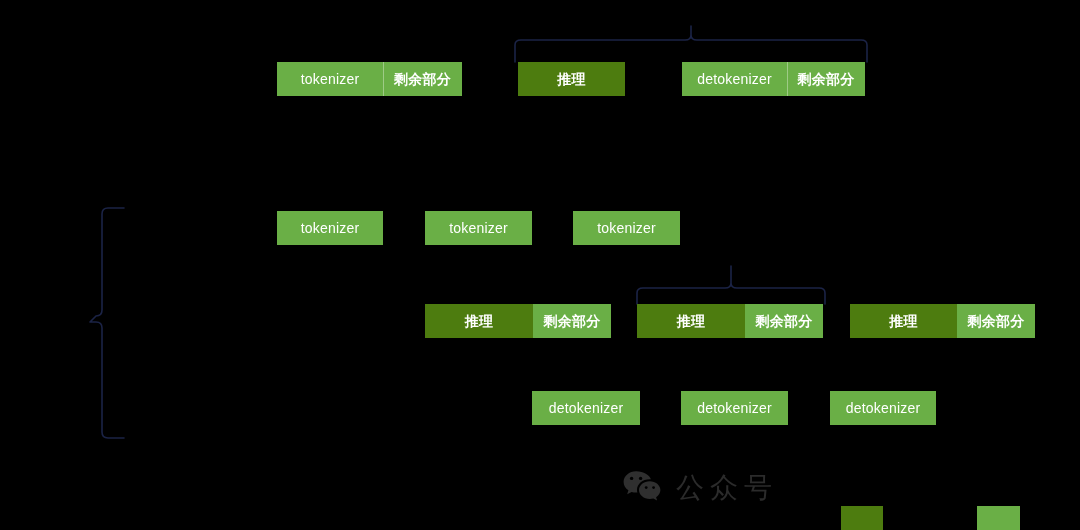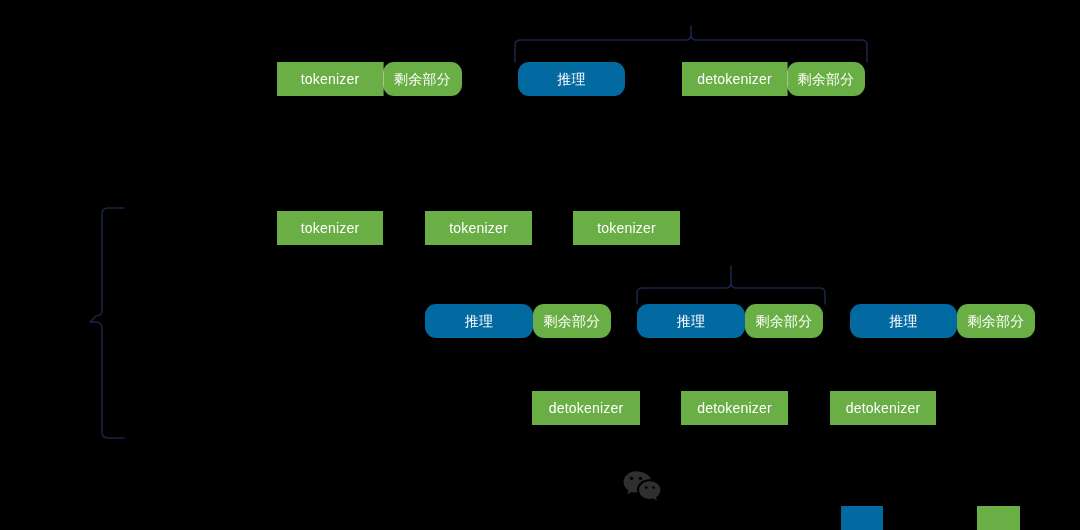--- a/index.html
+++ b/index.html
@@ -25,26 +25,25 @@
     font-size: 14px;
     letter-spacing: 0.2px;
     white-space: nowrap;
     line-height: 1;
     user-select: none;
   }
   .box.green {
     background: #6aaf46;
   }
   .box.blue {
-    background: #0369a1;
+    background: #4d7c0f;
   }
   .box.cjk {
-    font-weight: normal;
+    font-weight: bold;
     font-size: 14px;
-    border-radius: 11px;
   }
   .divider {
     position: absolute;
     width: 1px;
     background: rgba(255,255,255,0.35);
   }
   .bracket {
     position: absolute;
     pointer-events: none;
   }
@@ -166,16 +165,17 @@
     <span class="wechat-logo">
       <svg width="40" height="34" viewBox="0 0 40 34" fill="none">
         <path d="M14.2 2.2C7.2 2.2 1.6 7 1.6 12.9c0 3.4 1.9 6.4 4.8 8.4l-1.2 3.9 4.4-2.3c1.4.4 2.9.6 4.6.6.4 0 .8 0 1.2-.05-.3-.9-.4-1.8-.4-2.8 0-5.8 5.6-10.5 12.6-10.5.45 0 .9.02 1.3.06C27.7 6.1 21.6 2.2 14.2 2.2z" fill="#2f2f2f"></path>
         <circle cx="9.6" cy="9.4" r="1.7" fill="#000000"></circle>
         <circle cx="18.6" cy="9.4" r="1.7" fill="#000000"></circle>
         <path d="M38.4 21.1c0-4.9-4.8-8.9-10.7-8.9s-10.7 4-10.7 8.9c0 4.9 4.8 8.9 10.7 8.9 1.3 0 2.5-.2 3.7-.5l3.7 2-1-3.3c2.6-1.7 4.3-4.3 4.3-7.1z" fill="#2f2f2f"></path>
         <circle cx="24.2" cy="18.6" r="1.4" fill="#000000"></circle>
         <circle cx="31.6" cy="18.6" r="1.4" fill="#000000"></circle>
       </svg>
     </span>
+    <span class="wm-text">公众号</span>
     <span class="wm-gap"></span>
   </div>
 
 </div>
 
 </body></html>

